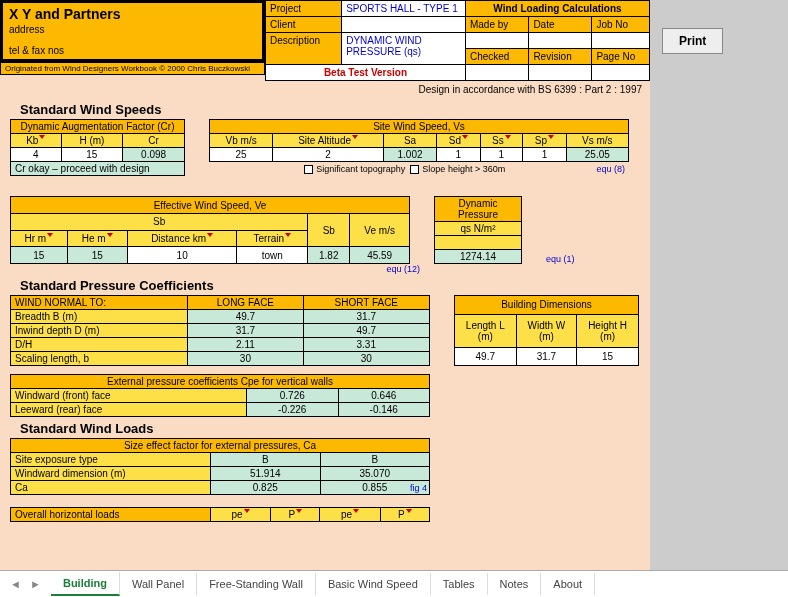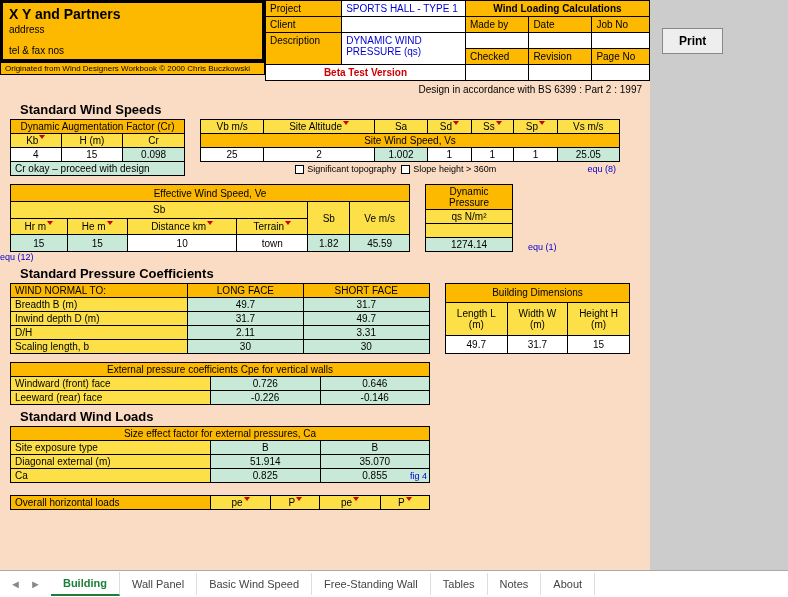--- a/index.html
+++ b/index.html
@@ -21,21 +21,21 @@
 .print-btn { position: absolute; left: 662px; top: 28px; padding: 5px 16px; font-weight: bold; background: #eee; border: 1px solid #888; font-size: 12px; }
 .design-note { text-align: right; font-size: 10px; padding: 3px 8px; }
 .section-title { font-weight: bold; font-size: 13px; padding: 4px 0 2px 20px; }
 .content { padding: 0 10px; }
 .tbl { border-collapse: collapse; }
 .tbl td, .tbl th { border: 1px solid #000; padding: 1px 3px; text-align: center; font-size: 10px; height: 14px; font-weight: normal; }
 .hdr { background: #fde047; font-weight: normal; }
 .hdr-b { background: #fcb900; font-weight: bold; }
 .w { background: #fff; }
 .g { background: #c8e8d8; }
-.flex { display: flex; gap: 15px; }
+.flex { display: flex; gap: 24px; }
 .txt-left { text-align: left !important; padding-left: 4px !important; }
 .bluetxt { color: #0000d0; font-size: 9px; }
 .tabs { position: absolute; bottom: 0; left: 0; right: 0; background: #fff; border-top: 1px solid #aaa; display: flex; height: 27px; align-items: center; font-size: 11px; }
 .tab-nav { color: #888; padding: 0 10px; }
 .tab { padding: 5px 12px; color: #444; border-right: 1px solid #ddd; }
 .tab.active { color: #1a7f37; font-weight: bold; border-bottom: 2px solid #1a7f37; }
 .tri { display: inline-block; width: 0; height: 0; border-left: 3px solid transparent; border-right: 3px solid transparent; border-top: 4px solid #c00; vertical-align: top; margin-left: 1px; }
 .chk { display: inline-block; width: 9px; height: 9px; border: 1px solid #000; background: #fff; vertical-align: middle; margin-right: 3px; }
 </style>
 </head>
@@ -111,51 +111,51 @@
       <tr>
             <td colspan="3" class="g txt-left">Cr okay – proceed with design</td>
           </tr>
     </tbody>
       </table>
 
     <div>
       <table class="tbl" style="width:420px">
         <tbody>
             <tr>
+              <td colspan="7" class="hdr-b">Site Wind Speed, Vs</td>
+            </tr>
+        <tr>
           <td class="hdr">Vb m/s</td>
           <td class="hdr"><span>Site Altitude</span><span class="tri"></span></td>
           <td class="hdr">Sa</td>
           <td class="hdr"><span>Sd</span><span class="tri"></span></td>
           <td class="hdr"><span>Ss</span><span class="tri"></span></td>
           <td class="hdr"><span>Sp</span><span class="tri"></span></td>
           <td class="hdr">Vs m/s</td>
         </tr>
-        <tr>
-              <td colspan="7" class="hdr-b">Site Wind Speed, Vs</td>
-            </tr>
         <tr>
           <td class="w">25</td>
           <td class="w">2</td>
           <td class="g">1.002</td>
           <td class="w">1</td>
           <td class="w">1</td>
           <td class="w">1</td>
           <td class="g">25.05</td>
         </tr>
       </tbody>
         </table>
       <div style="display:flex;justify-content:space-between;padding:2px 4px;font-size:9px">
         <span></span>
         <span><span class="chk"></span><span>Significant topography</span>&nbsp;&nbsp;<span class="chk"></span><span>Slope height &gt; 360m</span></span>
         <span class="bluetxt">equ (8)</span>
       </div>
     </div>
   </div>
 
-  <div class="content flex" style="margin-top:8px">
+  <div class="content flex" style="margin-top:20px">
     <table class="tbl" style="width:400px">
       <tbody>
           <tr>
             <td colspan="6" class="hdr-b">Effective Wind Speed, Ve</td>
           </tr>
       <tr>
             <td colspan="4" class="hdr">Sb</td>
             <td class="hdr" rowspan="2">Sb</td>
             <td class="hdr" rowspan="2">Ve m/s</td>
           </tr>
@@ -186,21 +186,21 @@
       <tr>
             <td class="hdr" style="height:14px"></td>
           </tr>
       <tr>
             <td class="g">1274.14</td>
           </tr>
     </tbody>
       </table>
     <div style="align-self:flex-end" class="bluetxt">equ (1)</div>
   </div>
-  <div style="text-align:left;width:420px" class="bluetxt">equ (12)</div>
+  <div style="text-align:right;width:420px" class="bluetxt">equ (12)</div>
 
   <div class="section-title">Standard Pressure Coefficients</div>
   <div class="content flex">
     <table class="tbl" style="width:420px">
       <tbody>
           <tr>
             <td class="hdr-b txt-left">WIND NORMAL TO:</td>
             <td class="hdr-b">LONG FACE</td>
             <td class="hdr-b">SHORT FACE</td>
           </tr>
@@ -245,21 +245,21 @@
       </table>
   </div>
 
   <div class="content" style="margin-top:8px">
     <table class="tbl" style="width:420px">
       <tbody>
           <tr>
             <td colspan="3" class="hdr-b">External pressure coefficients Cpe for vertical walls</td>
           </tr>
       <tr>
-            <td class="hdr txt-left" style="width:200px">Windward (front) face</td>
+            <td class="hdr txt-left" style="width:236px">Windward (front) face</td>
             <td class="g">0.726</td>
             <td class="g">0.646</td>
           </tr>
       <tr>
             <td class="hdr txt-left">Leeward (rear) face</td>
             <td class="g">-0.226</td>
             <td class="g">-0.146</td>
           </tr>
     </tbody>
       </table>
@@ -271,21 +271,21 @@
       <tbody>
           <tr>
             <td colspan="3" class="hdr-b">Size effect factor for external pressures, Ca</td>
           </tr>
       <tr>
             <td class="hdr txt-left" style="width:200px">Site exposure type</td>
             <td class="g">B</td>
             <td class="g">B</td>
           </tr>
       <tr>
-            <td class="hdr txt-left">Diagonal external (m)</td>
+            <td class="hdr txt-left">Windward dimension (m)</td>
             <td class="g">51.914</td>
             <td class="g">35.070</td>
           </tr>
       <tr>
             <td class="hdr txt-left">Ca</td>
             <td class="g">0.825</td>
             <td class="g">0.855</td>
           </tr>
     </tbody>
       </table>
@@ -306,18 +306,18 @@
       </table>
   </div>
 </div>
 
 <button class="print-btn">Print</button>
 
 <div class="tabs">
   <span class="tab-nav">◄ &nbsp; ►</span>
   <span class="tab active">Building</span>
   <span class="tab">Wall Panel</span>
+  <span class="tab">Free-Standing Wall</span>
   <span class="tab">Basic Wind Speed</span>
-  <span class="tab">Free-Standing Wall</span>
   <span class="tab">Tables</span>
   <span class="tab">Notes</span>
   <span class="tab">About</span>
 </div>
 
 </body></html>

